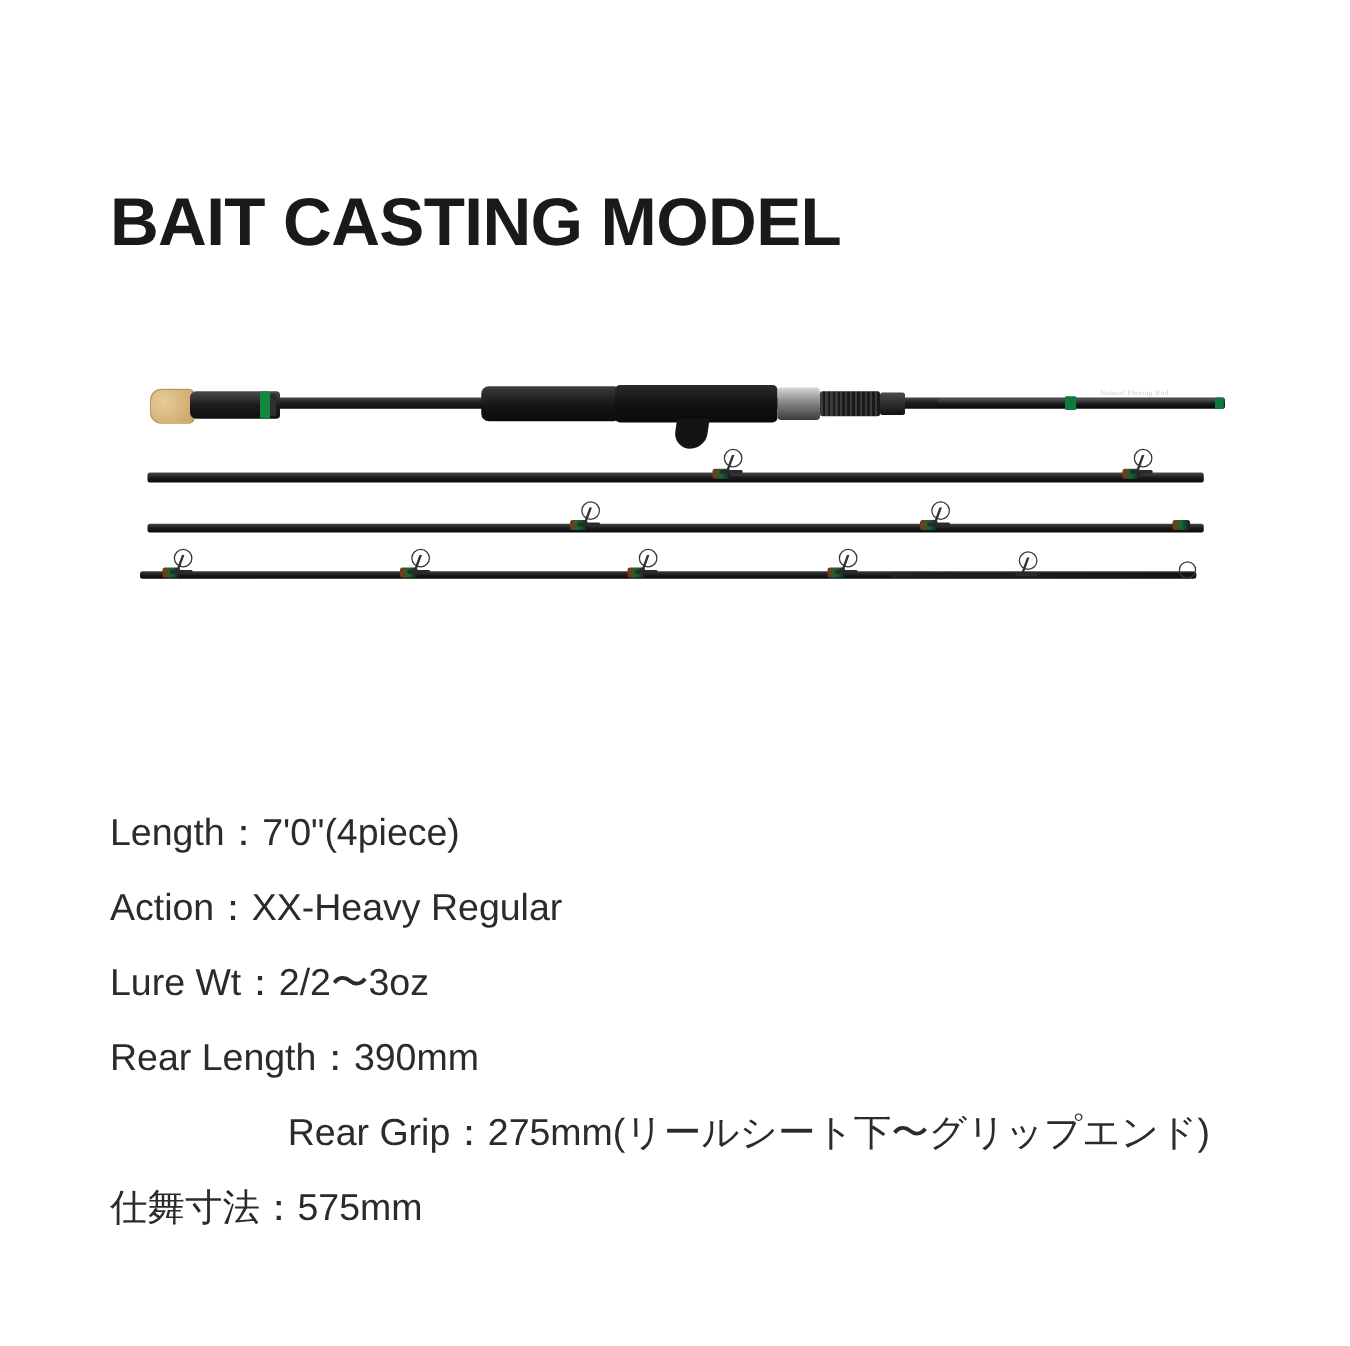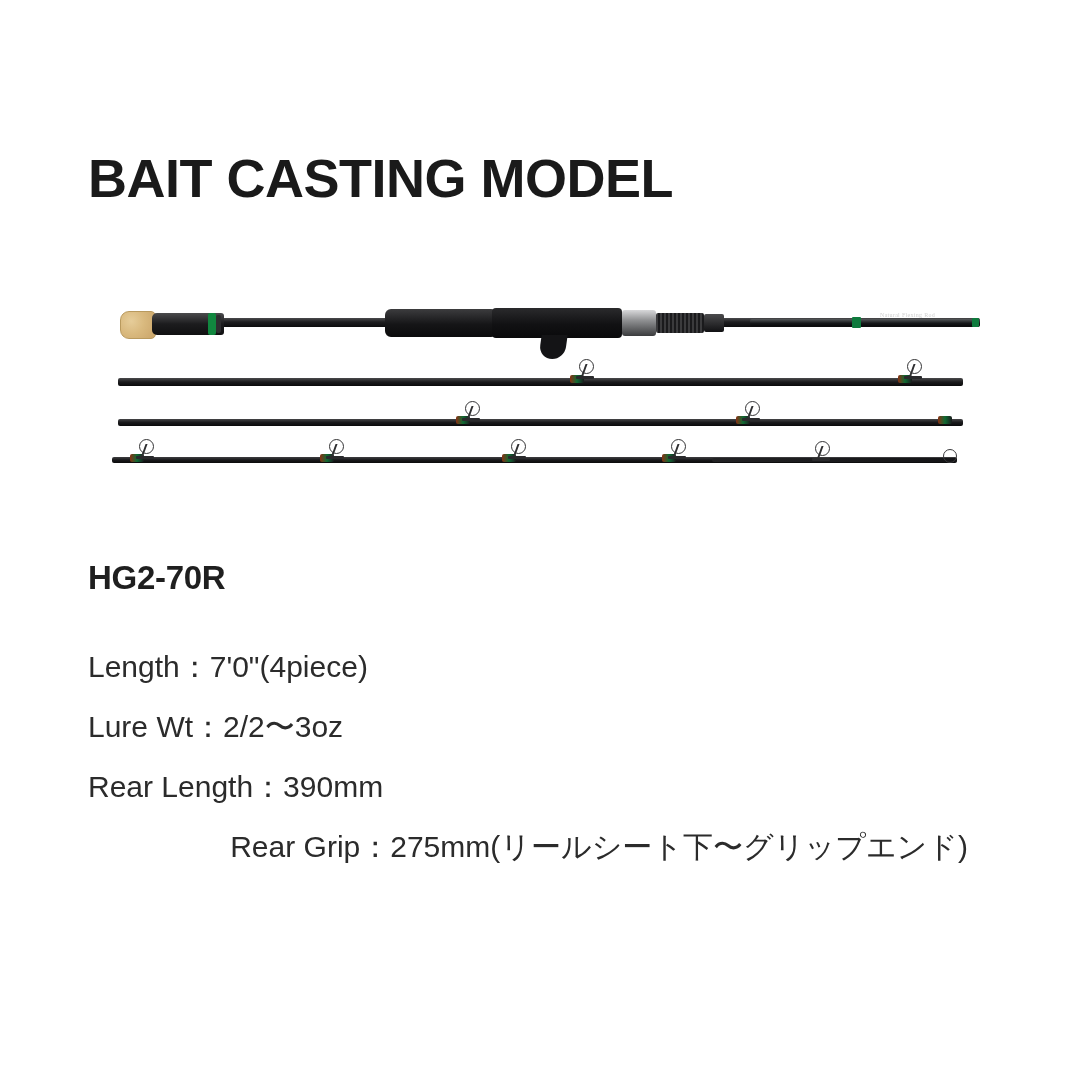--- a/index.html
+++ b/index.html
@@ -434,22 +434,23 @@
         <div class="ring"></div>
         <div class="leg"></div>
         <div class="frame"></div>
       </div>
       <div class="tiptop">
         <div class="ring"></div>
       </div>
     </div>
   </div>
 
-  <div class="model">HG2-70R</div>
 
   <div class="specs">
     <div class="line">Length：7'0"(4piece)</div>
+    <div class="line">Action：XX-Heavy Regular</div>
     <div class="line">Lure Wt：2/2〜3oz</div>
     <div class="line">Rear Length：390mm</div>
     <div class="line wrap-line">Rear Grip：275mm(リールシート下〜グリップエンド)</div>
+    <div class="line">仕舞寸法：575mm</div>
   </div>
 
 </div>
 
 </body></html>

